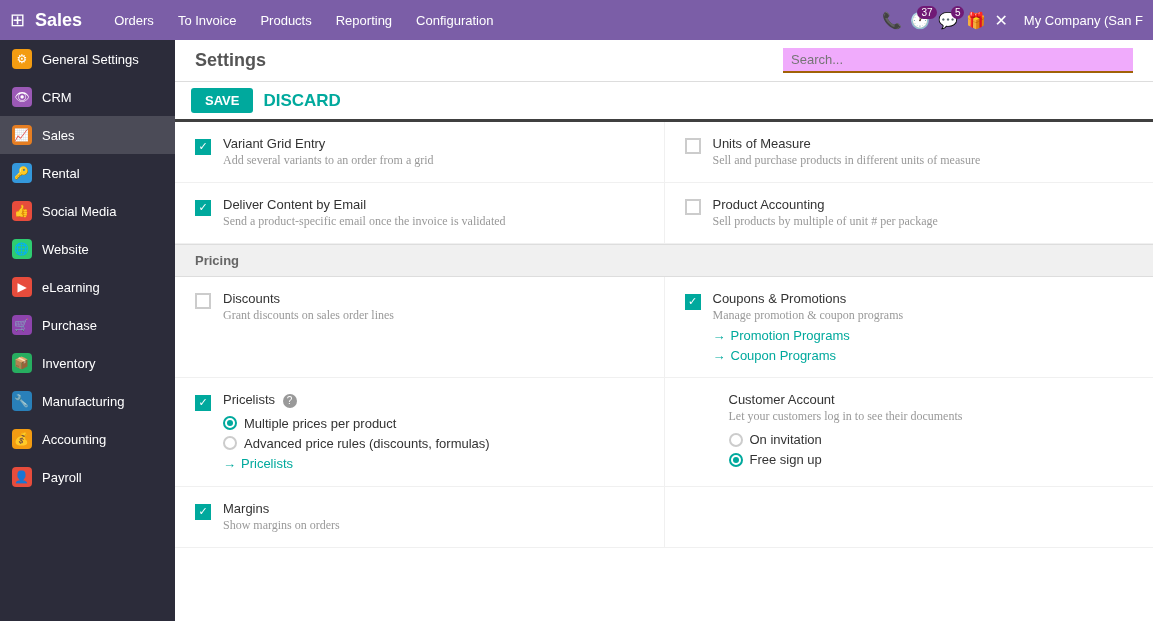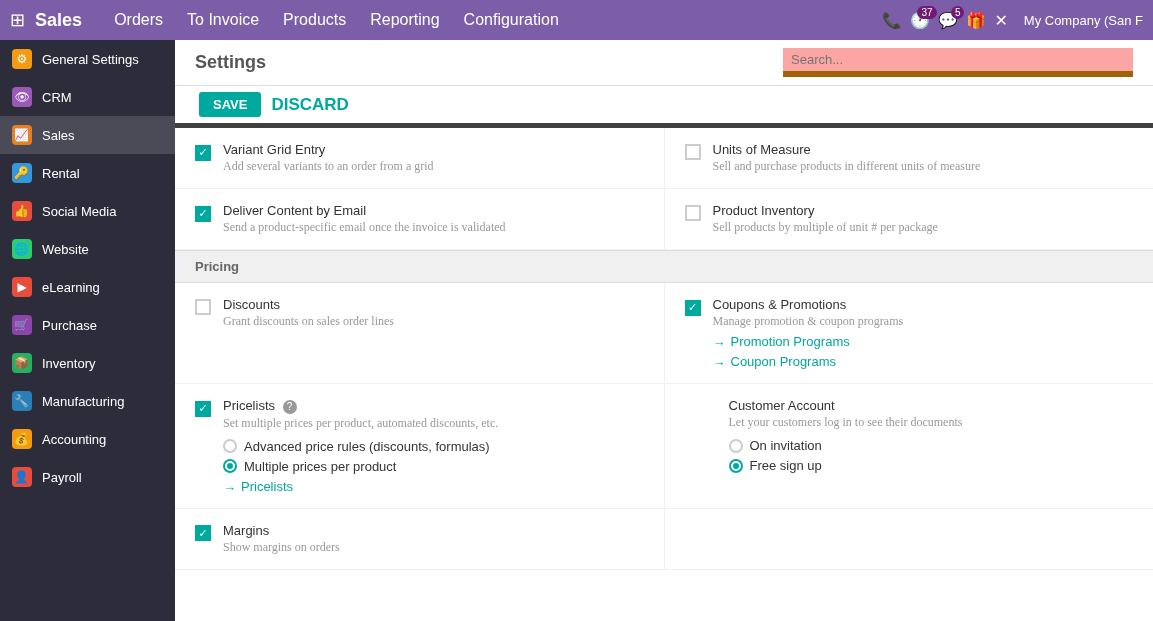--- a/index.html
+++ b/index.html
@@ -16,21 +16,21 @@
       gap: 0;
     }
     .top-nav .grid-icon { margin-right: 10px; cursor: pointer; font-size: 18px; }
     .top-nav .app-title { font-size: 18px; font-weight: bold; margin-right: 20px; }
     .top-nav .nav-item {
       padding: 0 12px;
       height: 40px;
       display: flex;
       align-items: center;
       cursor: pointer;
-      font-size: 16px;
+      font-size: 13px;
       color: white;
     }
     .top-nav-right {
       margin-left: auto;
       display: flex;
       align-items: center;
       gap: 8px;
     }
     .top-nav-right .icon-btn {
       color: white;
@@ -91,31 +91,31 @@
       padding: 8px 20px;
       border-bottom: 1px solid #ddd;
       display: flex;
       align-items: center;
       justify-content: space-between;
     }
     .settings-title { font-size: 18px; color: #555; }
     .search-box {
       width: 350px;
       border: none;
-      border-bottom: 6px solid #a16207;
+      border-bottom: 2px solid #a16207;
       padding: 4px 8px;
       font-size: 13px;
       outline: none;
-      background: #fca5a5;
+      background: #f0abfc;
     }
 
     .btn-row {
       background: white;
-      padding: 6px 24px;
-      border-bottom: 5px solid #404040;
+      padding: 6px 16px;
+      border-bottom: 3px solid #404040;
       display: flex;
       gap: 10px;
     }
     .btn-save {
       background: #00a99d;
       color: white;
       border: none;
       padding: 5px 14px;
       border-radius: 3px;
       cursor: pointer;
@@ -382,21 +382,21 @@
           <div class="feature-text">
             <h4>Deliver Content by Email</h4>
             <p>Send a product-specific email once the invoice is validated</p>
           </div>
         </div>
         <div class="feature-col">
           <div class="checkbox-area">
             <div class="cb"></div>
           </div>
           <div class="feature-text">
-            <h4>Product Inventory</h4>
+            <h4>Product Accounting</h4>
             <p>Sell products by multiple of unit # per package</p>
           </div>
         </div>
       </div>
 
       <div class="section-divider">Pricing</div>
 
       <div class="feature-row">
         <div class="feature-col">
           <div class="checkbox-area">
@@ -429,29 +429,28 @@
       <div class="feature-row">
         <div class="feature-col">
           <div class="checkbox-area">
             <div class="cb checked">✓</div>
           </div>
           <div class="feature-text">
             <h4>
               <span>Pricelists</span>
               <span class="help-icon">?</span>
             </h4>
-            <p>Set multiple prices per product, automated discounts, etc.</p>
             <div class="radio-group">
+              <div class="radio-item">
+                <div class="radio-circle selected"></div>
+                <span class="radio-label">Multiple prices per product</span>
+              </div>
               <div class="radio-item">
                 <div class="radio-circle"></div>
                 <span class="radio-label">Advanced price rules (discounts, formulas)</span>
-              </div>
-              <div class="radio-item">
-                <div class="radio-circle selected"></div>
-                <span class="radio-label">Multiple prices per product</span>
               </div>
             </div>
             <div class="link-arrow">
               <span>→</span>
               <span>Pricelists</span>
             </div>
           </div>
         </div>
         <div class="feature-col">
           <div class="feature-text" style="margin-left:44px;">

